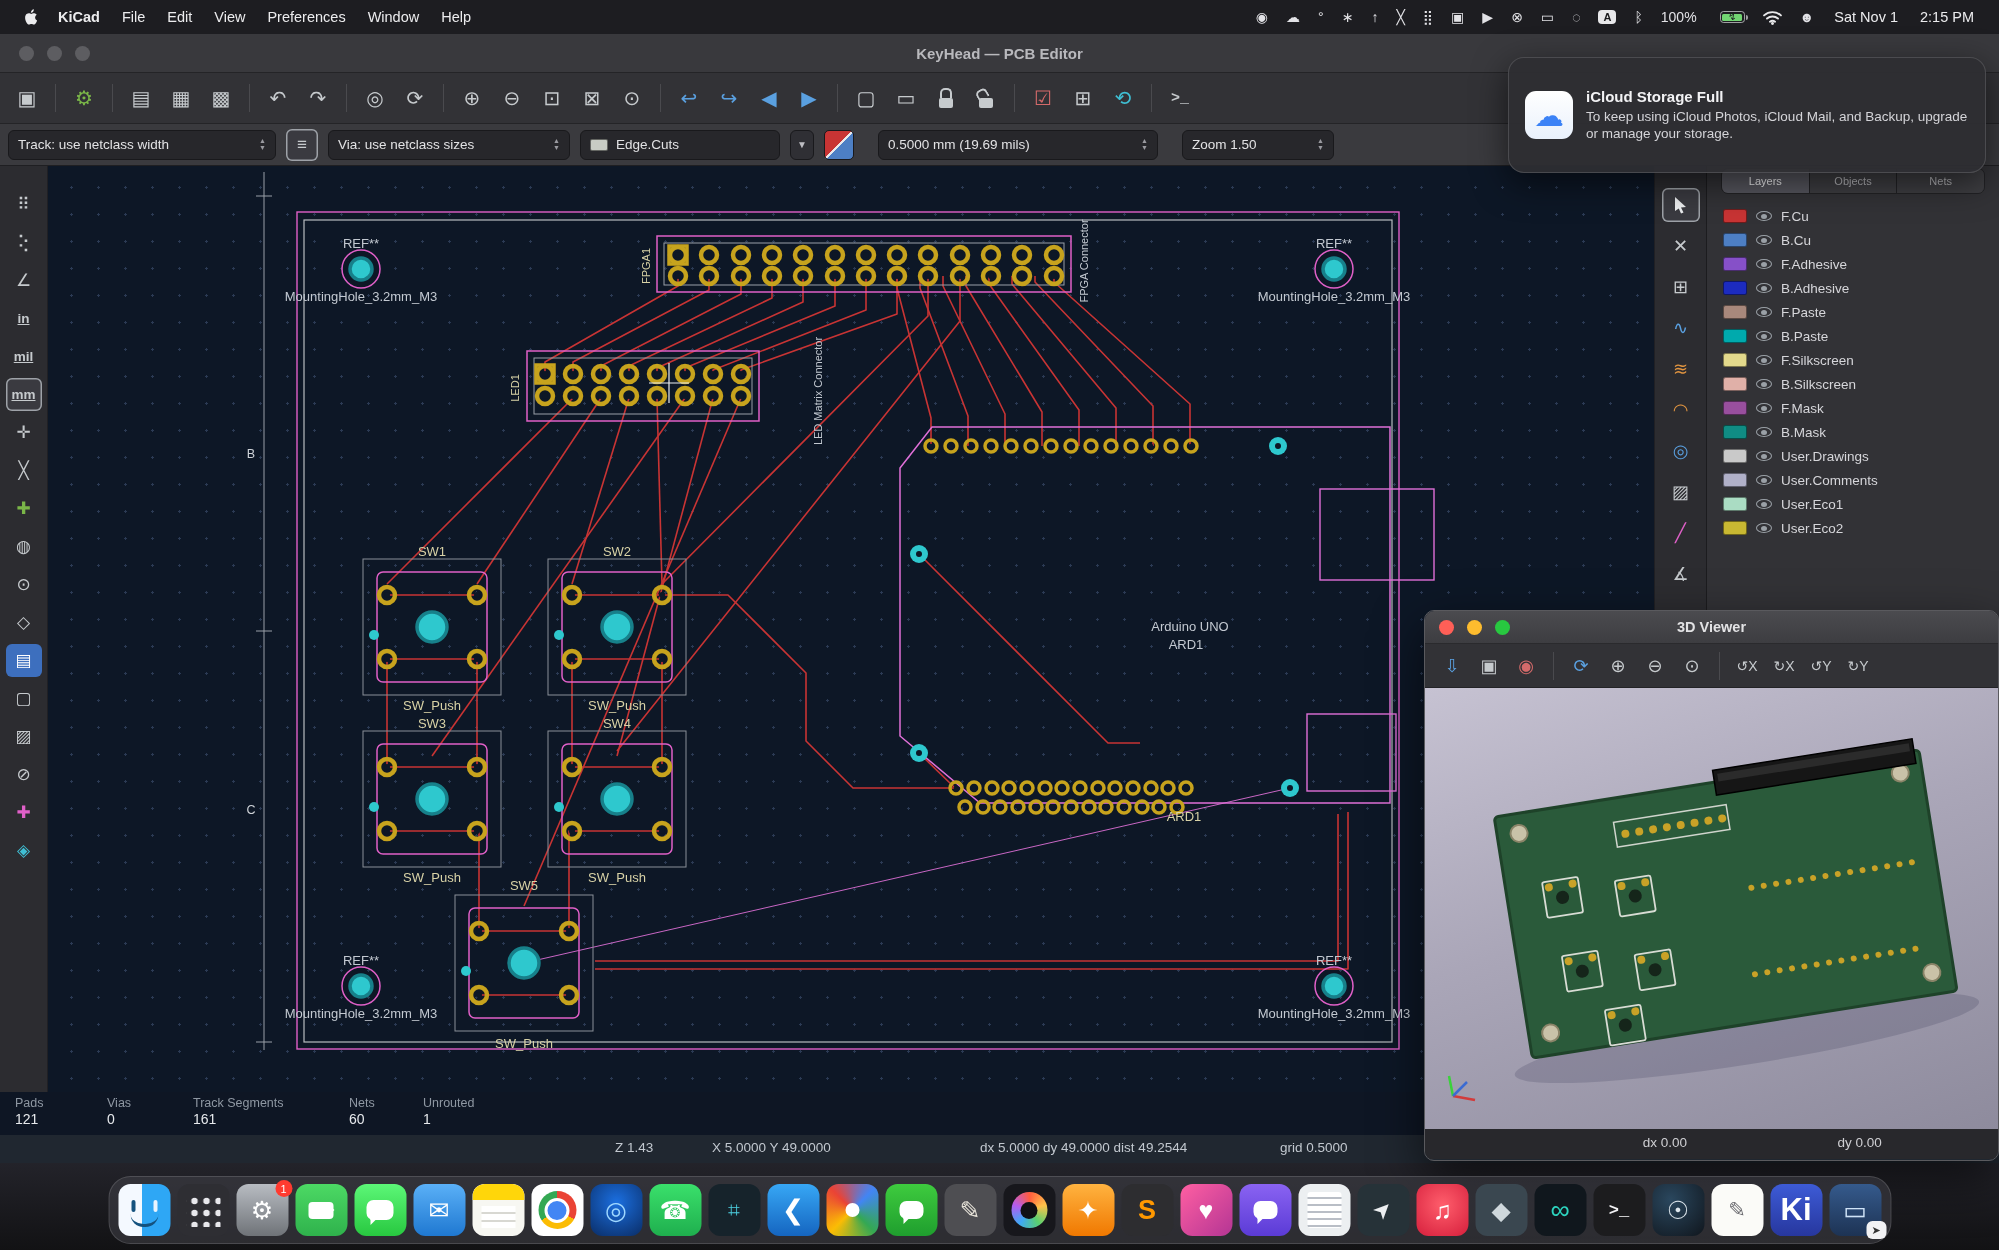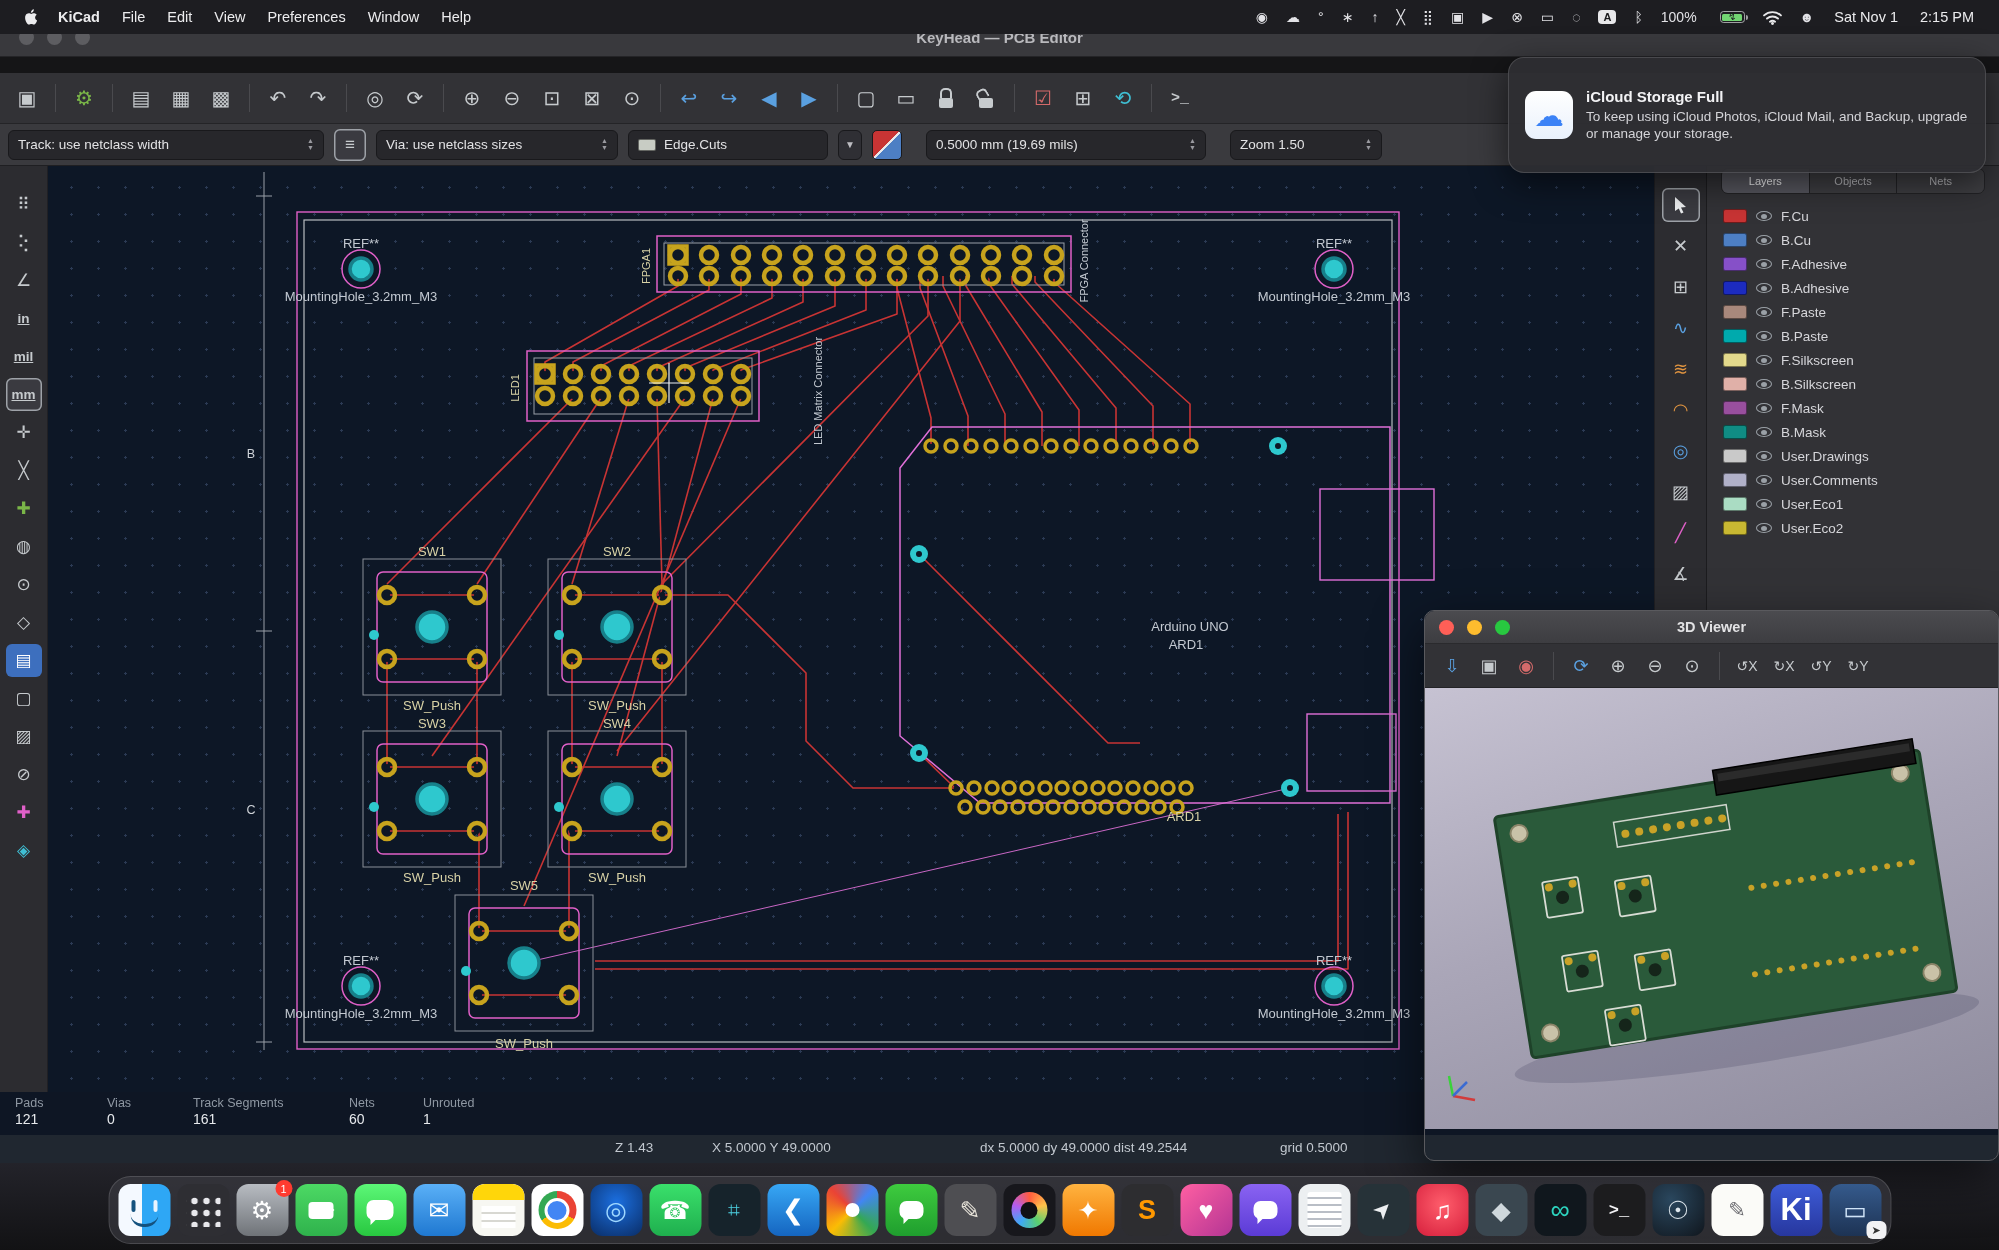--- a/index.html
+++ b/index.html
@@ -11,21 +11,21 @@
   #menubar .appname{font-weight:bold;padding:0 11px;}
   #menubar .spacer{flex:1;}
   #menubar .micon{padding:0 9px;font-size:14px;color:#e2e2e6;display:flex;align-items:center;}
   .inputsrc{background:#e8e8ea;color:#1a1a1c;border-radius:4px;font-size:11px;font-weight:bold;padding:1px 5px;}
   .batt{width:25px;height:12px;border:1.5px solid rgba(230,230,234,.65);border-radius:3.5px;position:relative;margin-left:5px;display:flex;align-items:center;justify-content:center;}
   .batt::before{content:'';position:absolute;inset:1.5px;background:#72d572;border-radius:1.5px;}
   .batt::after{content:'';position:absolute;right:-4.5px;width:2.5px;height:5px;background:rgba(230,230,234,.65);border-radius:0 2px 2px 0;}
   .batt .bolt{position:relative;z-index:1;font-size:10px;color:#1d1d21;line-height:1;}
 
   
-  #titlebar{position:absolute;left:0;top:18px;width:1999px;height:39px;background:#39393d;border-bottom:1px solid #242427;display:flex;align-items:center;justify-content:center;}
+  #titlebar{position:absolute;left:0;top:34px;width:1999px;height:39px;background:#39393d;border-bottom:1px solid #242427;display:flex;align-items:center;justify-content:center;}
   .tl{position:absolute;width:15px;height:15px;border-radius:50%;top:12px;}
   #titlebar .t1{left:19px;background:#5d5d61;}#titlebar .t2{left:47px;background:#5d5d61;}#titlebar .t3{left:75px;background:#5d5d61;}
   #titlebar .wtitle{color:#b9b9bd;font-size:15px;font-weight:bold;}
 
   
   #toolbar-main{position:absolute;left:0;top:73px;width:1999px;height:51px;background:#323236;border-bottom:1px solid #242427;display:flex;align-items:center;padding:0 8px;gap:2px;}
   .ico{width:38px;height:38px;border-radius:6px;display:flex;align-items:center;justify-content:center;font-size:20px;color:#c6cacd;flex:none;cursor:default;}
   .ico.sm{width:32px;height:32px;font-size:17px;}
   .sep{width:1px;height:28px;background:#4a4a4e;margin:0 7px;flex:none;}
   .blue{color:#5aa0e0!important;} .green{color:#7ab648!important;} .redish{color:#d46a6a!important;} .pinkish{color:#e060c8!important;} .cyanish{color:#3fbfd4!important;} .orangeish{color:#e09440!important;}
@@ -210,21 +210,21 @@
   <span class="ico lockico unlockico"></span>
   <span class="sep"></span>
   <span class="ico redish">☑</span>
   <span class="ico">⊞</span>
   <span class="ico cyanish">⟲</span>
   <span class="sep"></span>
   <span class="ico mono">&gt;_</span>
 </div>
 
 <div id="toolbar-ctrl">
-  <div class="dd" style="width:316px;">
+  <div class="dd" style="width:268px;">
     <span class="lbl">Track: use netclass width</span>
     <span class="chev">
         <span>▲</span>
         <span>▼</span>
       </span>
   </div>
   <span class="ico sm activebox">≡</span>
   <div class="dd" style="width:242px;">
     <span class="lbl">Via: use netclass sizes</span>
     <span class="chev">
@@ -740,20 +740,24 @@
             </g>
         </g>
       </g>
       <g transform="translate(28,408)">
         <line x1="0" y1="0" x2="22" y2="4" stroke="#d23b3b" stroke-width="2.5"></line>
         <line x1="0" y1="0" x2="-4" y2="-20" stroke="#3bd23b" stroke-width="2.5"></line>
         <line x1="0" y1="0" x2="14" y2="-14" stroke="#3b6bd2" stroke-width="2.5"></line>
       </g>
     </svg>
   </div>
+  <div id="v3d-status">
+    <span style="left:38%;">dx 0.00</span>
+    <span style="left:72%;">dy 0.00</span>
+  </div>
 </div>
 
 <div id="notif">
   <div class="ntile">☁</div>
   <div>
     <div class="ntitle">iCloud Storage Full</div>
     <div class="nbody">To keep using iCloud Photos, iCloud Mail, and Backup, upgrade or manage your storage.</div>
   </div>
 </div>
 

